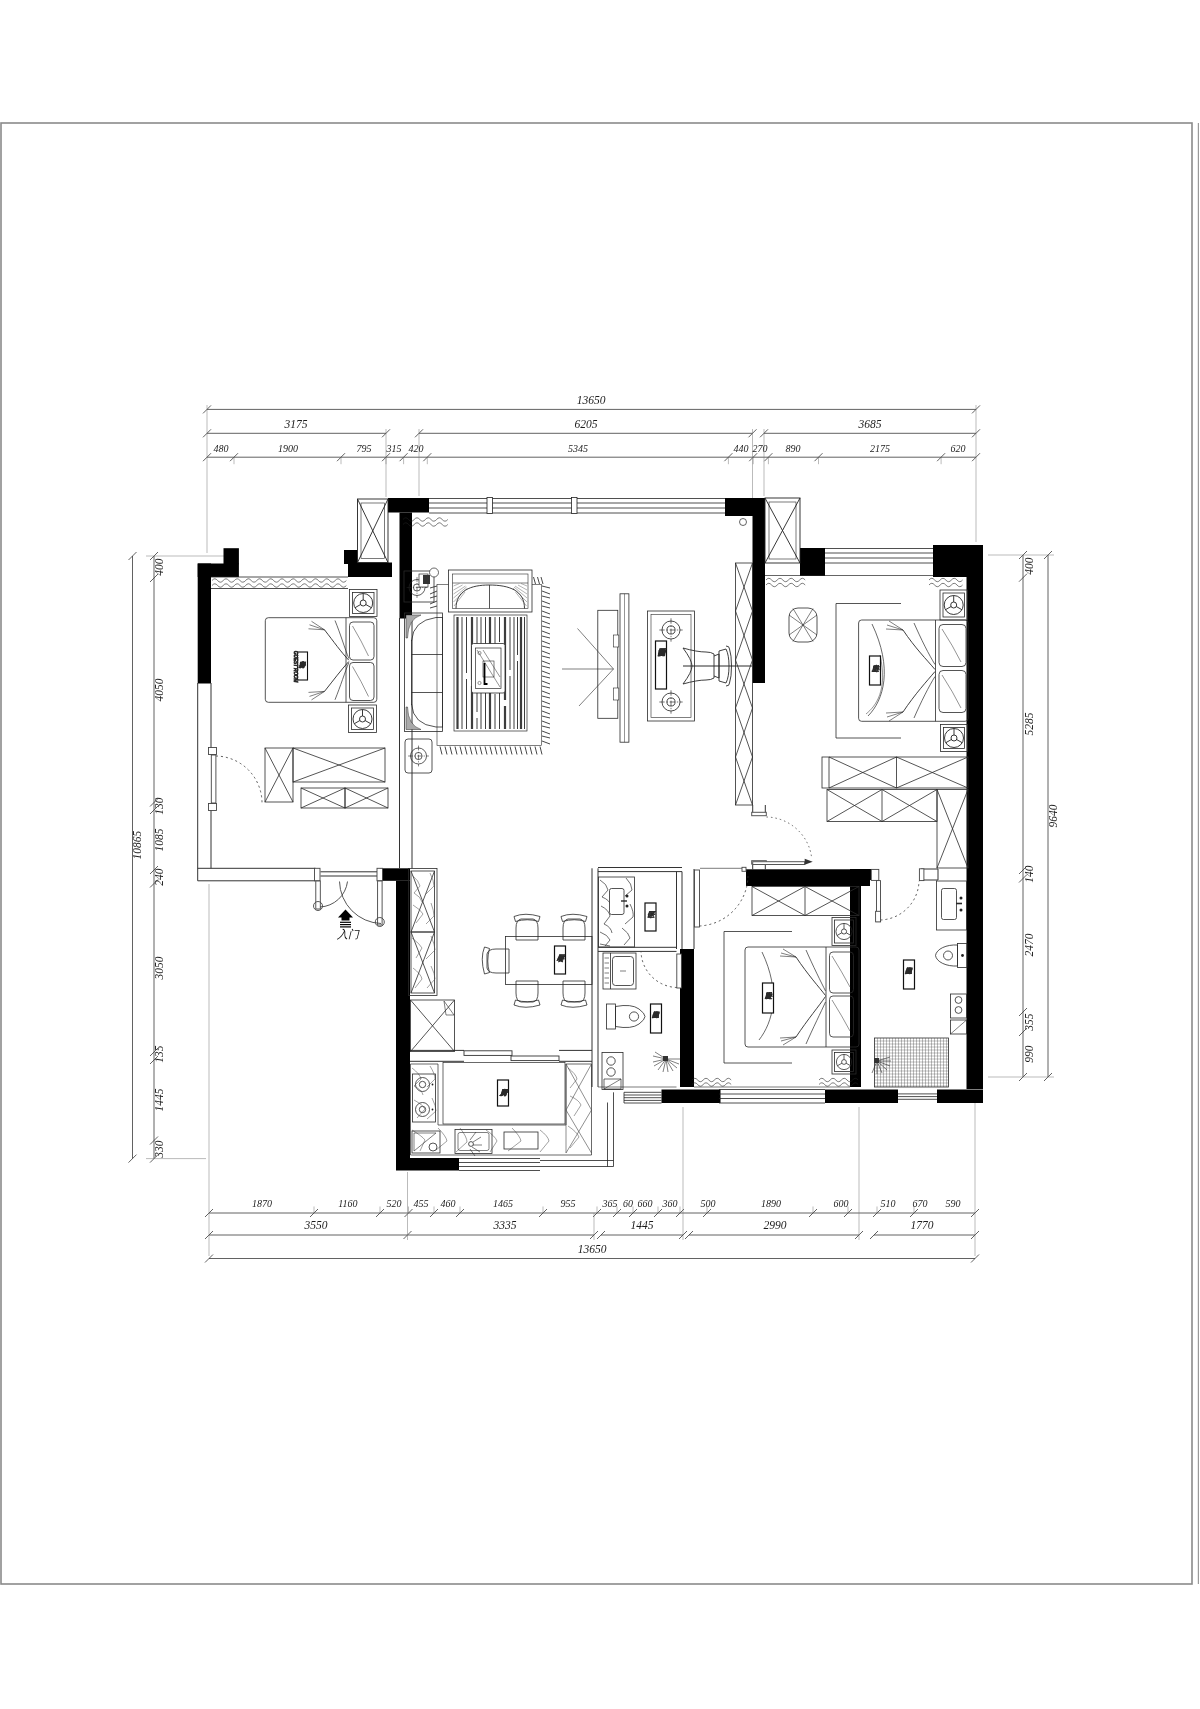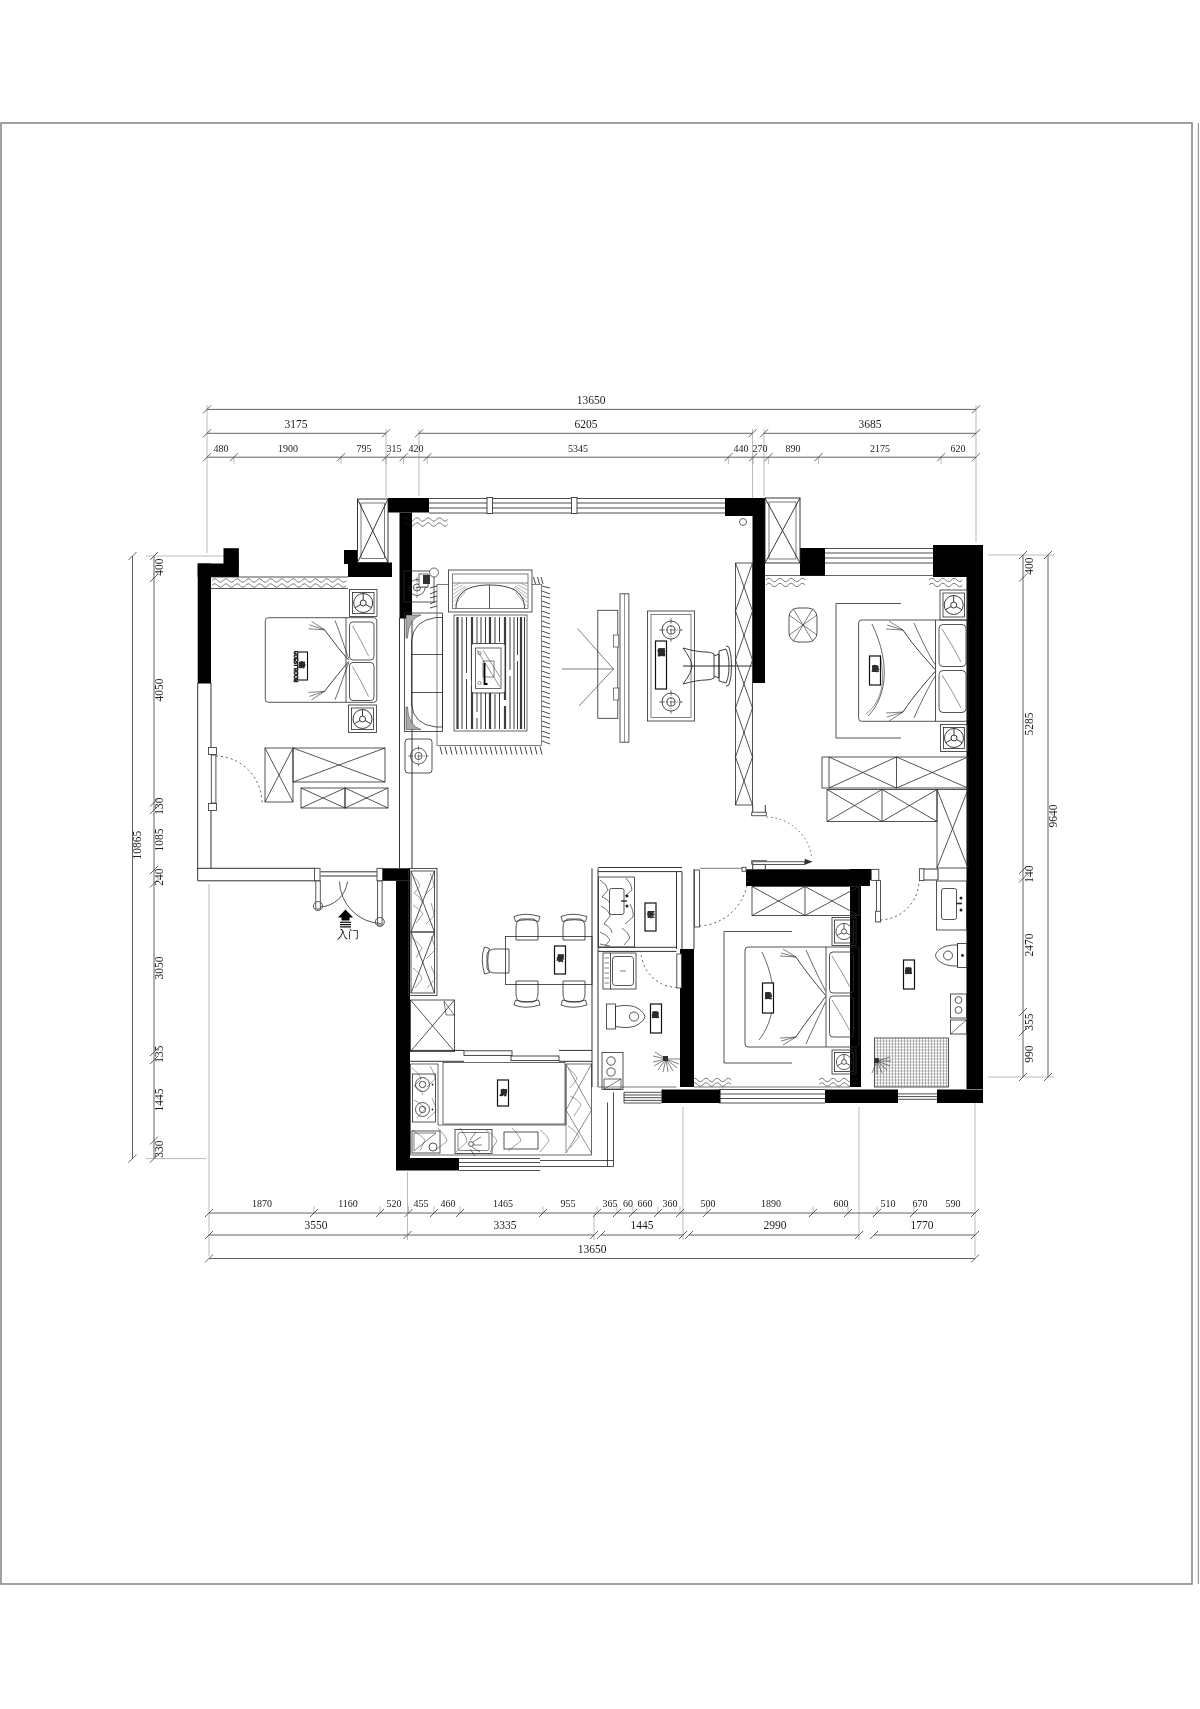--- a/index.html
+++ b/index.html
@@ -1,16 +1,16 @@
 <!DOCTYPE html>
 <html><head>
 <meta charset="utf-8">
 <style>
   html,body{margin:0;padding:0;background:#fff;}
-  #page{position:relative;width:1200px;height:1709px;background:#fff;overflow:hidden;}
+  #page{position:relative;width:1200px;height:1709px;background:#fff;overflow:hidden;font-style:italic;}
   svg{display:block}
   text{font-family:"Liberation Serif",serif;fill:#1c1c1c;}
   .dim{font-size:11.5px;}
   .dims{font-size:10px;}
   .cjk{font-size:8px;fill:#111;}
 </style>
 </head>
 <body>
 <div id="page">
 <svg width="1200" height="1709" viewBox="0 0 1200 1709">

